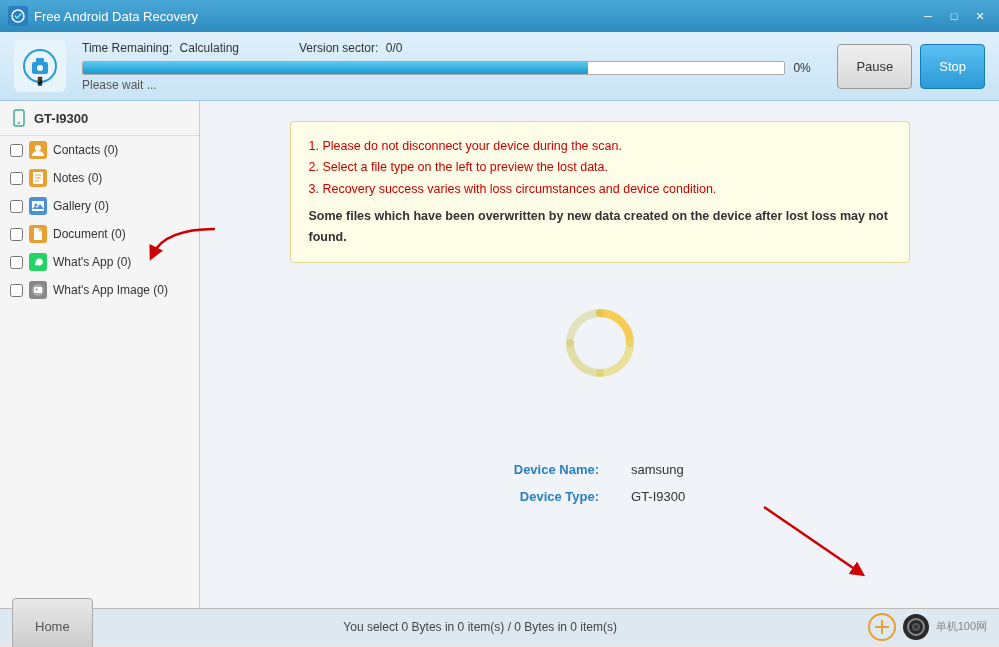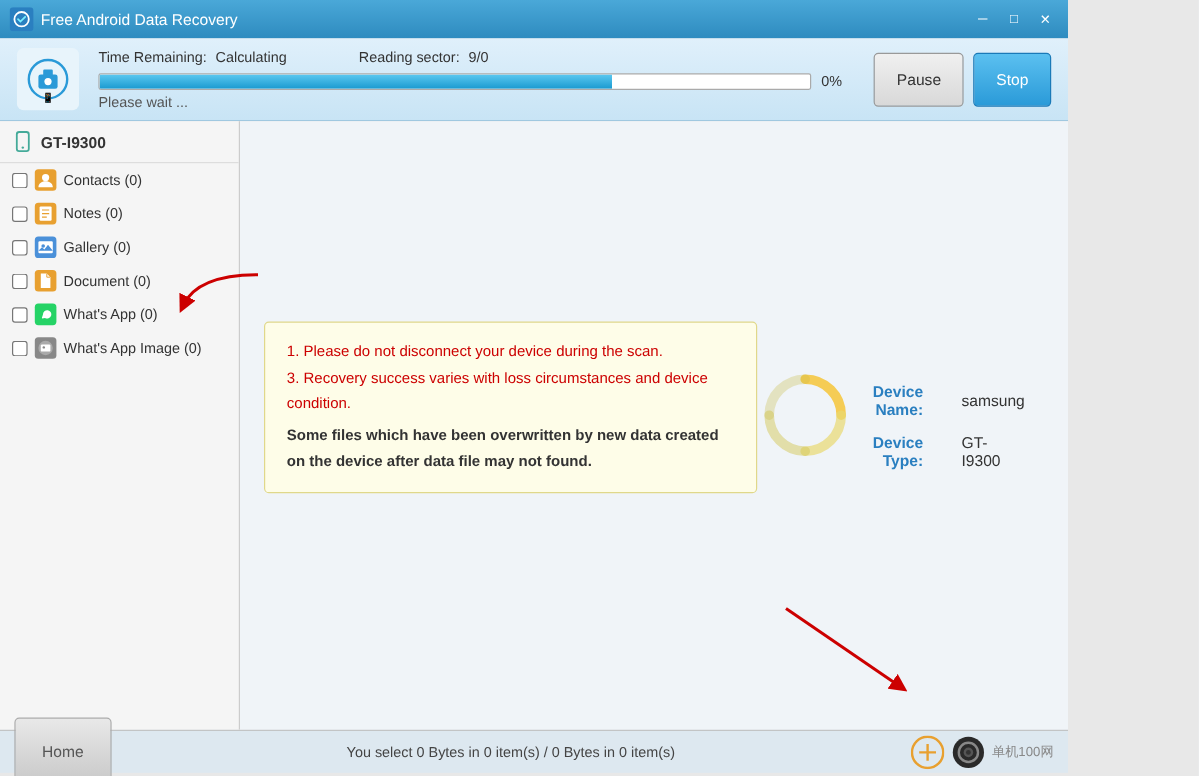--- a/index.html
+++ b/index.html
@@ -85,21 +85,21 @@
       display: flex; align-items: center; gap: 6px;
       padding: 5px 10px; cursor: pointer;
     }
     .sidebar-item input[type=checkbox] { margin: 0; }
     .sidebar-item .item-icon { width: 18px; height: 18px; border-radius: 3px; display: flex; align-items: center; justify-content: center; font-size: 11px; flex-shrink: 0; }
     .sidebar-item .item-label { font-size: 12px; color: #333; }
 
     
     .content-area {
       flex: 1; background: #f0f4f8;
-      display: flex; flex-direction: row;
+      display: flex; flex-direction: column;
       align-items: center; justify-content: flex-start;
       padding: 20px;
       overflow: auto;
     }
 
     
     .info-box {
       background: #fefde8; border: 1px solid #e0d88a;
       border-radius: 4px; padding: 14px 18px;
       width: 100%; max-width: 620px;
@@ -107,21 +107,21 @@
       font-size: 12.5px; color: #333;
       line-height: 1.7;
     }
     .info-box .info-bold { font-weight: bold; margin-top: 6px; }
 
     
     .spinner-wrap { margin: 10px 0 24px; }
 
     
     .device-info { font-size: 13px; color: #333; }
-    .device-info table { border-collapse: collapse; }
+    .device-info table { border-collapse: collapse; margin-top: 46px; }
     .device-info td { padding: 6px 16px; }
     .device-info .label { color: #2a7fc0; font-weight: bold; text-align: right; }
     .device-info .value { color: #333; }
 
     
     .footer {
       height: 36px; background: #dde8f0;
       border-top: 1px solid #bbb;
       display: flex; align-items: center; justify-content: space-between;
       padding: 0 12px;
@@ -130,21 +130,21 @@
       padding: 20px 22px; background: linear-gradient(to bottom, #e8e8e8, #c8c8c8);
       border: 1px solid #aaa; border-radius: 4px; font-size: 13px; color: #555; cursor: pointer;
     }
     .footer-status { font-size: 12px; color: #444; }
     .footer-right { display: flex; align-items: center; gap: 6px; }
     .footer-logo { font-size: 11px; color: #888; }
 
     
     @keyframes spin { from { transform: rotate(0deg); } to { transform: rotate(360deg); } }
     .spinning { animation: spin 1.2s linear infinite; transform-origin: center; }
-    .app-outer { position: relative; width: 890px; height: 647px; overflow: hidden; }
+    .app-outer { position: relative; width: 999px; height: 647px; overflow: hidden; }
 
     
     .notes-arrow {
       position: absolute;
       left: 145px; top: 224px;
       pointer-events: none;
       z-index: 100;
     }
 
     
@@ -187,22 +187,22 @@
         <text x="26" y="44" text-anchor="middle" font-size="8" fill="#2a9ad8">📱</text>
       </svg>
     </div>
     <div class="header-info">
       <div class="time-reading">
         <span>
           <span>Time Remaining:</span>
           <span style="margin-left:4px;">Calculating</span>
         </span>
         <span>
-          <span>Reading sector:</span>
-          <span style="margin-left:4px;">9/0</span>
+          <span>Version sector:</span>
+          <span style="margin-left:4px;">0/0</span>
         </span>
       </div>
       <div class="progress-bar-wrap">
         <div class="progress-bar-bg">
           <div class="progress-bar-fill" style="width:72%;"></div>
         </div>
         <span class="progress-pct">0%</span>
       </div>
       <div class="please-wait" style="font-size:12px;color:#555;margin-top:3px;">Please wait ...</div>
     </div>
@@ -294,22 +294,23 @@
         </div>
         <span class="item-label">What's App Image (0)</span>
       </div>
 
     </div>
 
     <div class="content-area">
 
       <div class="info-box">
         <div style="color:#c00;">1. Please do not disconnect your device during the scan.</div>
+        <div style="color:#c00;">2. Select a file type on the left to preview the lost data.</div>
         <div style="color:#c00;">3. Recovery success varies with loss circumstances and device condition.</div>
-        <div class="info-bold">Some files which have been overwritten by new data created on the device after data file may not found.</div>
+        <div class="info-bold">Some files which have been overwritten by new data created on the device after lost loss may not found.</div>
       </div>
 
       <div class="spinner-wrap">
         <svg width="80" height="80" viewBox="0 0 80 80">
           <g class="spinning" style="transform-origin:40px 40px;">
 
             <path d="M40 10 A30 30 0 0 1 70 40" fill="none" stroke="#f5c842" stroke-width="8" stroke-linecap="round" opacity="0.9"></path>
             <path d="M70 40 A30 30 0 0 1 40 70" fill="none" stroke="#e8d870" stroke-width="8" stroke-linecap="round" opacity="0.7"></path>
             <path d="M40 70 A30 30 0 0 1 10 40" fill="none" stroke="#d4c85a" stroke-width="8" stroke-linecap="round" opacity="0.5"></path>
             <path d="M10 40 A30 30 0 0 1 40 10" fill="none" stroke="#c8b840" stroke-width="8" stroke-linecap="round" opacity="0.3"></path>

